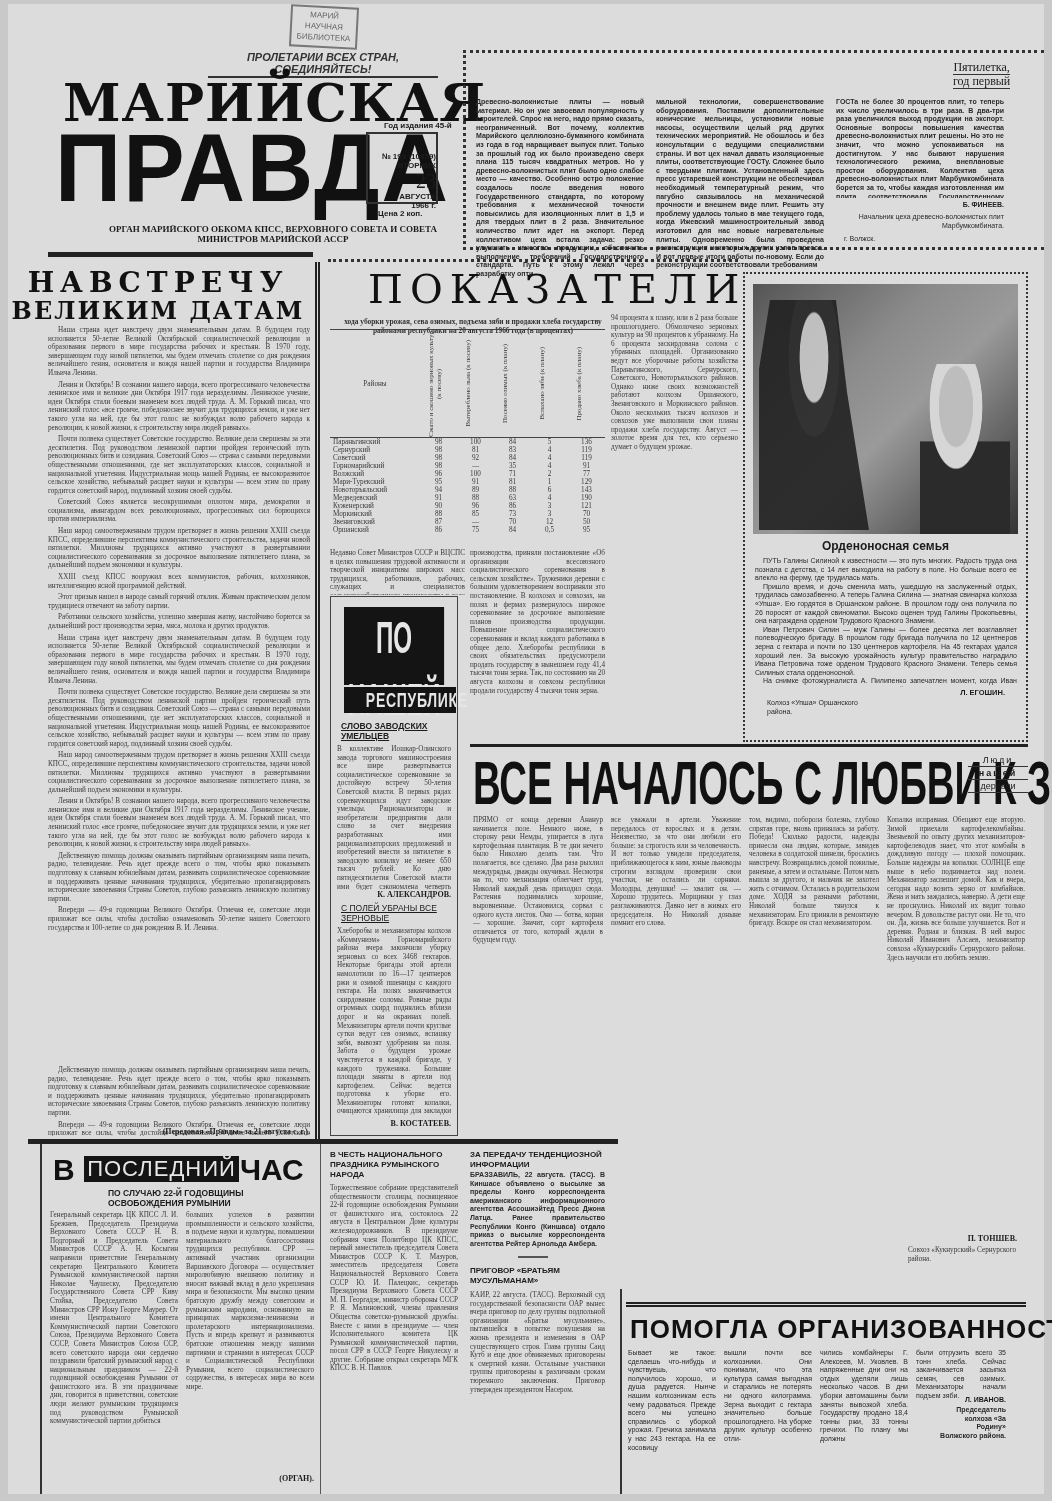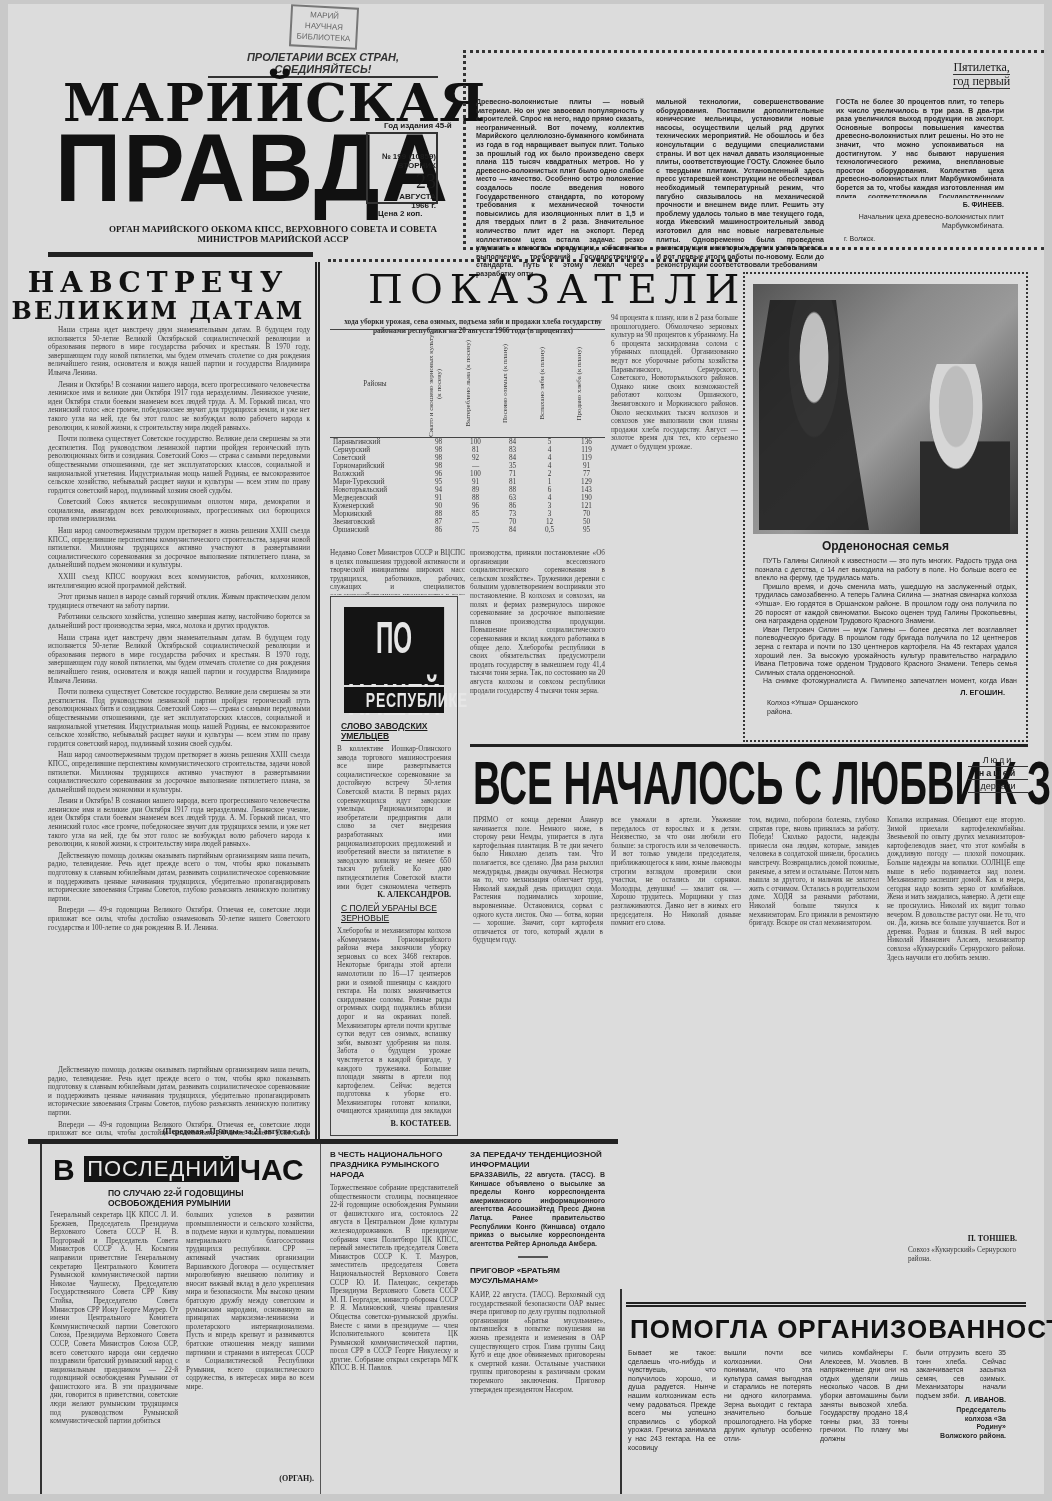--- a/index.html
+++ b/index.html
@@ -260,21 +260,21 @@
       <p style="text-indent:8px;">Пришло время, и дочь сменила мать, ушедшую на заслуженный отдых, трудилась самозабвенно. А теперь Галина Силина — знатная свинарка колхоза «Упша». Ею гордятся в Оршанском районе. В прошлом году она получила по 26 поросят от каждой свиноматки. Высоко оценен труд Галины Прокопьевны, она награждена орденом Трудового Красного Знамени.</p>
       <p style="text-indent:8px;">Иван Петрович Силин — муж Галины — более десятка лет возглавляет полеводческую бригаду. В прошлом году бригада получила по 12 центнеров зерна с гектара и почти по 130 центнеров картофеля. На 45 гектарах удался хороший лен. За высокую урожайность культур правительство наградило Ивана Петровича тоже орденом Трудового Красного Знамени. Теперь семья Силиных стала орденоносной.</p>
       <p style="text-indent:8px;">На снимке фотожурналиста А. Пилипенко запечатлен момент, когда Иван Петрович прикреплял орден на костюм своей супруги.</p>
     </div>
     <div class="abs sig" style="left:10px; top:414px; width:250px; font-family:'Liberation Sans',sans-serif; font-size:7.5px;">Л. ЕГОШИН.</div>
     <div class="abs txt-sans" style="left:22px; top:425px; width:100px; font-weight:normal; text-align:left;">Колхоз «Упша» Оршанского района.</div>
   </div>
 
   <div class="abs" style="left:322px; top:592px; width:128px; height:540px; border:1px solid #444;">
     <div class="abs rubric" style="left:13px; top:10px; width:100px; height:78px; font-size:44px; line-height:62px; transform:scaleX(.55); transform-origin:left; width:182px;">ПО НАШЕЙ</div>
-    <div class="abs rubric" style="left:13px; top:90px; width:100px; height:26px; font-size:20px; line-height:26px; letter-spacing:1px;"><span style="display:inline-block; transform:scaleX(.7);">РЕСПУБЛИКЕ</span></div>
+    <div class="abs rubric" style="left:13px; top:90px; width:112px; height:26px; font-size:20px; line-height:26px; letter-spacing:1px;"><span style="display:inline-block; transform:scaleX(.7);">РЕСПУБЛИКЕ</span></div>
     <div class="abs subhead" style="left:10px; top:124px; width:106px; text-decoration:underline;">СЛОВО ЗАВОДСКИХ УМЕЛЬЦЕВ</div>
     <div class="abs txt" style="left:6px; top:148px; width:114px; height:145px; overflow:hidden;">В коллективе Йошкар-Олинского завода торгового машиностроения все шире развертывается социалистическое соревнование за достойную встречу 50-летия Советской власти. В первых рядах соревнующихся идут заводские умельцы. Рационализаторы и изобретатели предприятия дали слово за счет внедрения разработанных ими рационализаторских предложений и изобретений внести за пятилетие в заводскую копилку не менее 650 тысяч рублей. Ко дню пятидесятилетия Советской власти ими будет сэкономлена четверть миллиона рублей государственных средств.</div>
     <div class="abs sig" style="left:6px; top:293px; width:114px;">К. АЛЕКСАНДРОВ.</div>
     <div class="abs subhead" style="left:10px; top:306px; width:106px; font-weight:normal; text-decoration:underline;">С ПОЛЕЙ УБРАНЫ ВСЕ ЗЕРНОВЫЕ</div>
     <div class="abs txt" style="left:6px; top:330px; width:114px; height:190px; overflow:hidden;">Хлеборобы и механизаторы колхоза «Коммунизм» Горномарийского района вчера закончили уборку зерновых со всех 3468 гектаров. Некоторые бригады этой артели намолотили по 16—17 центнеров ржи и озимой пшеницы с каждого гектара. На полях заканчивается скирдование соломы. Ровные ряды огромных скирд поднялись вблизи дорог и на окраинах полей. Механизаторы артели почти круглые сутки ведут сев озимых, вспашку зяби, вывозят удобрения на поля. Забота о будущем урожае чувствуется в каждой бригаде, у каждого труженика. Большие площади заняты в артели под картофелем. Сейчас ведется подготовка к уборке его. Механизаторы готовят копалки, очищаются хранилища для закладки семенного картофеля.</div>
     <div class="abs sig" style="left:6px; top:522px; width:114px;">В. КОСТАТЕЕВ.</div>
   </div>
 
   <div class="abs rule" style="left:462px; top:740px; width:558px; height:3px;"></div>
   <div class="abs cond" style="left:465px; top:748px; font-size:62px; line-height:62px;">ВСЕ НАЧАЛОСЬ С ЛЮБВИ К ЗЕМЛЕ</div>

